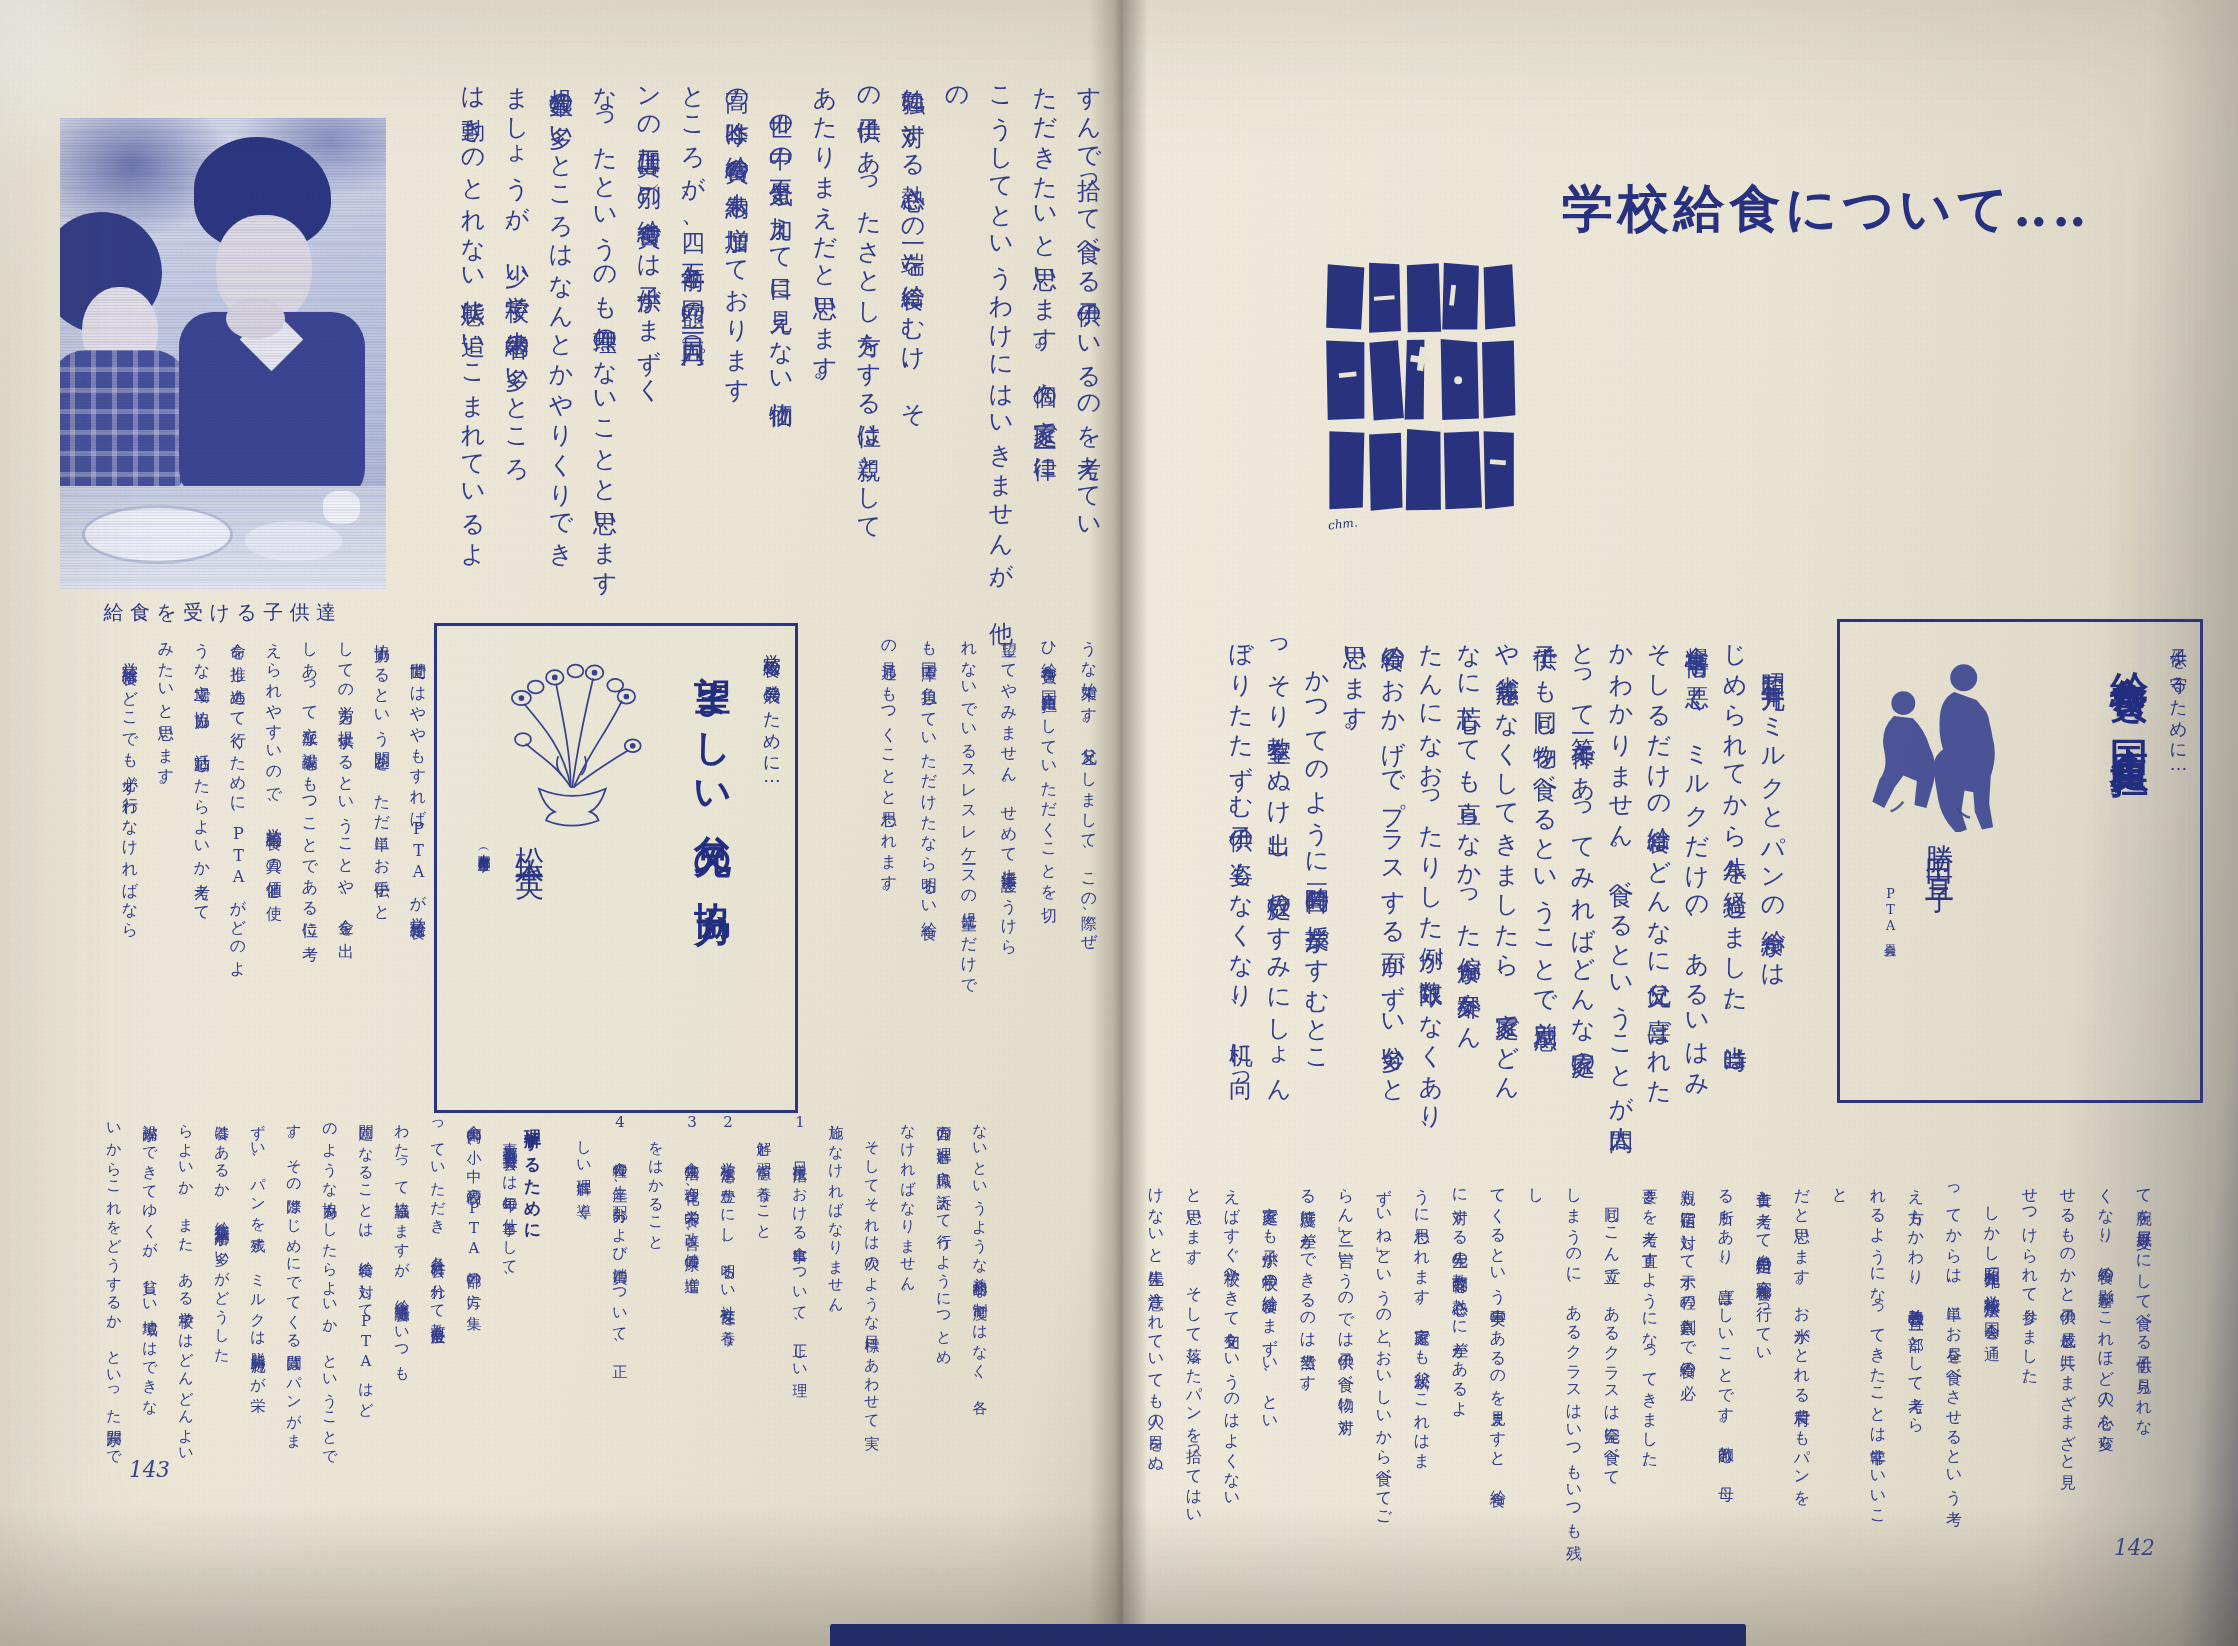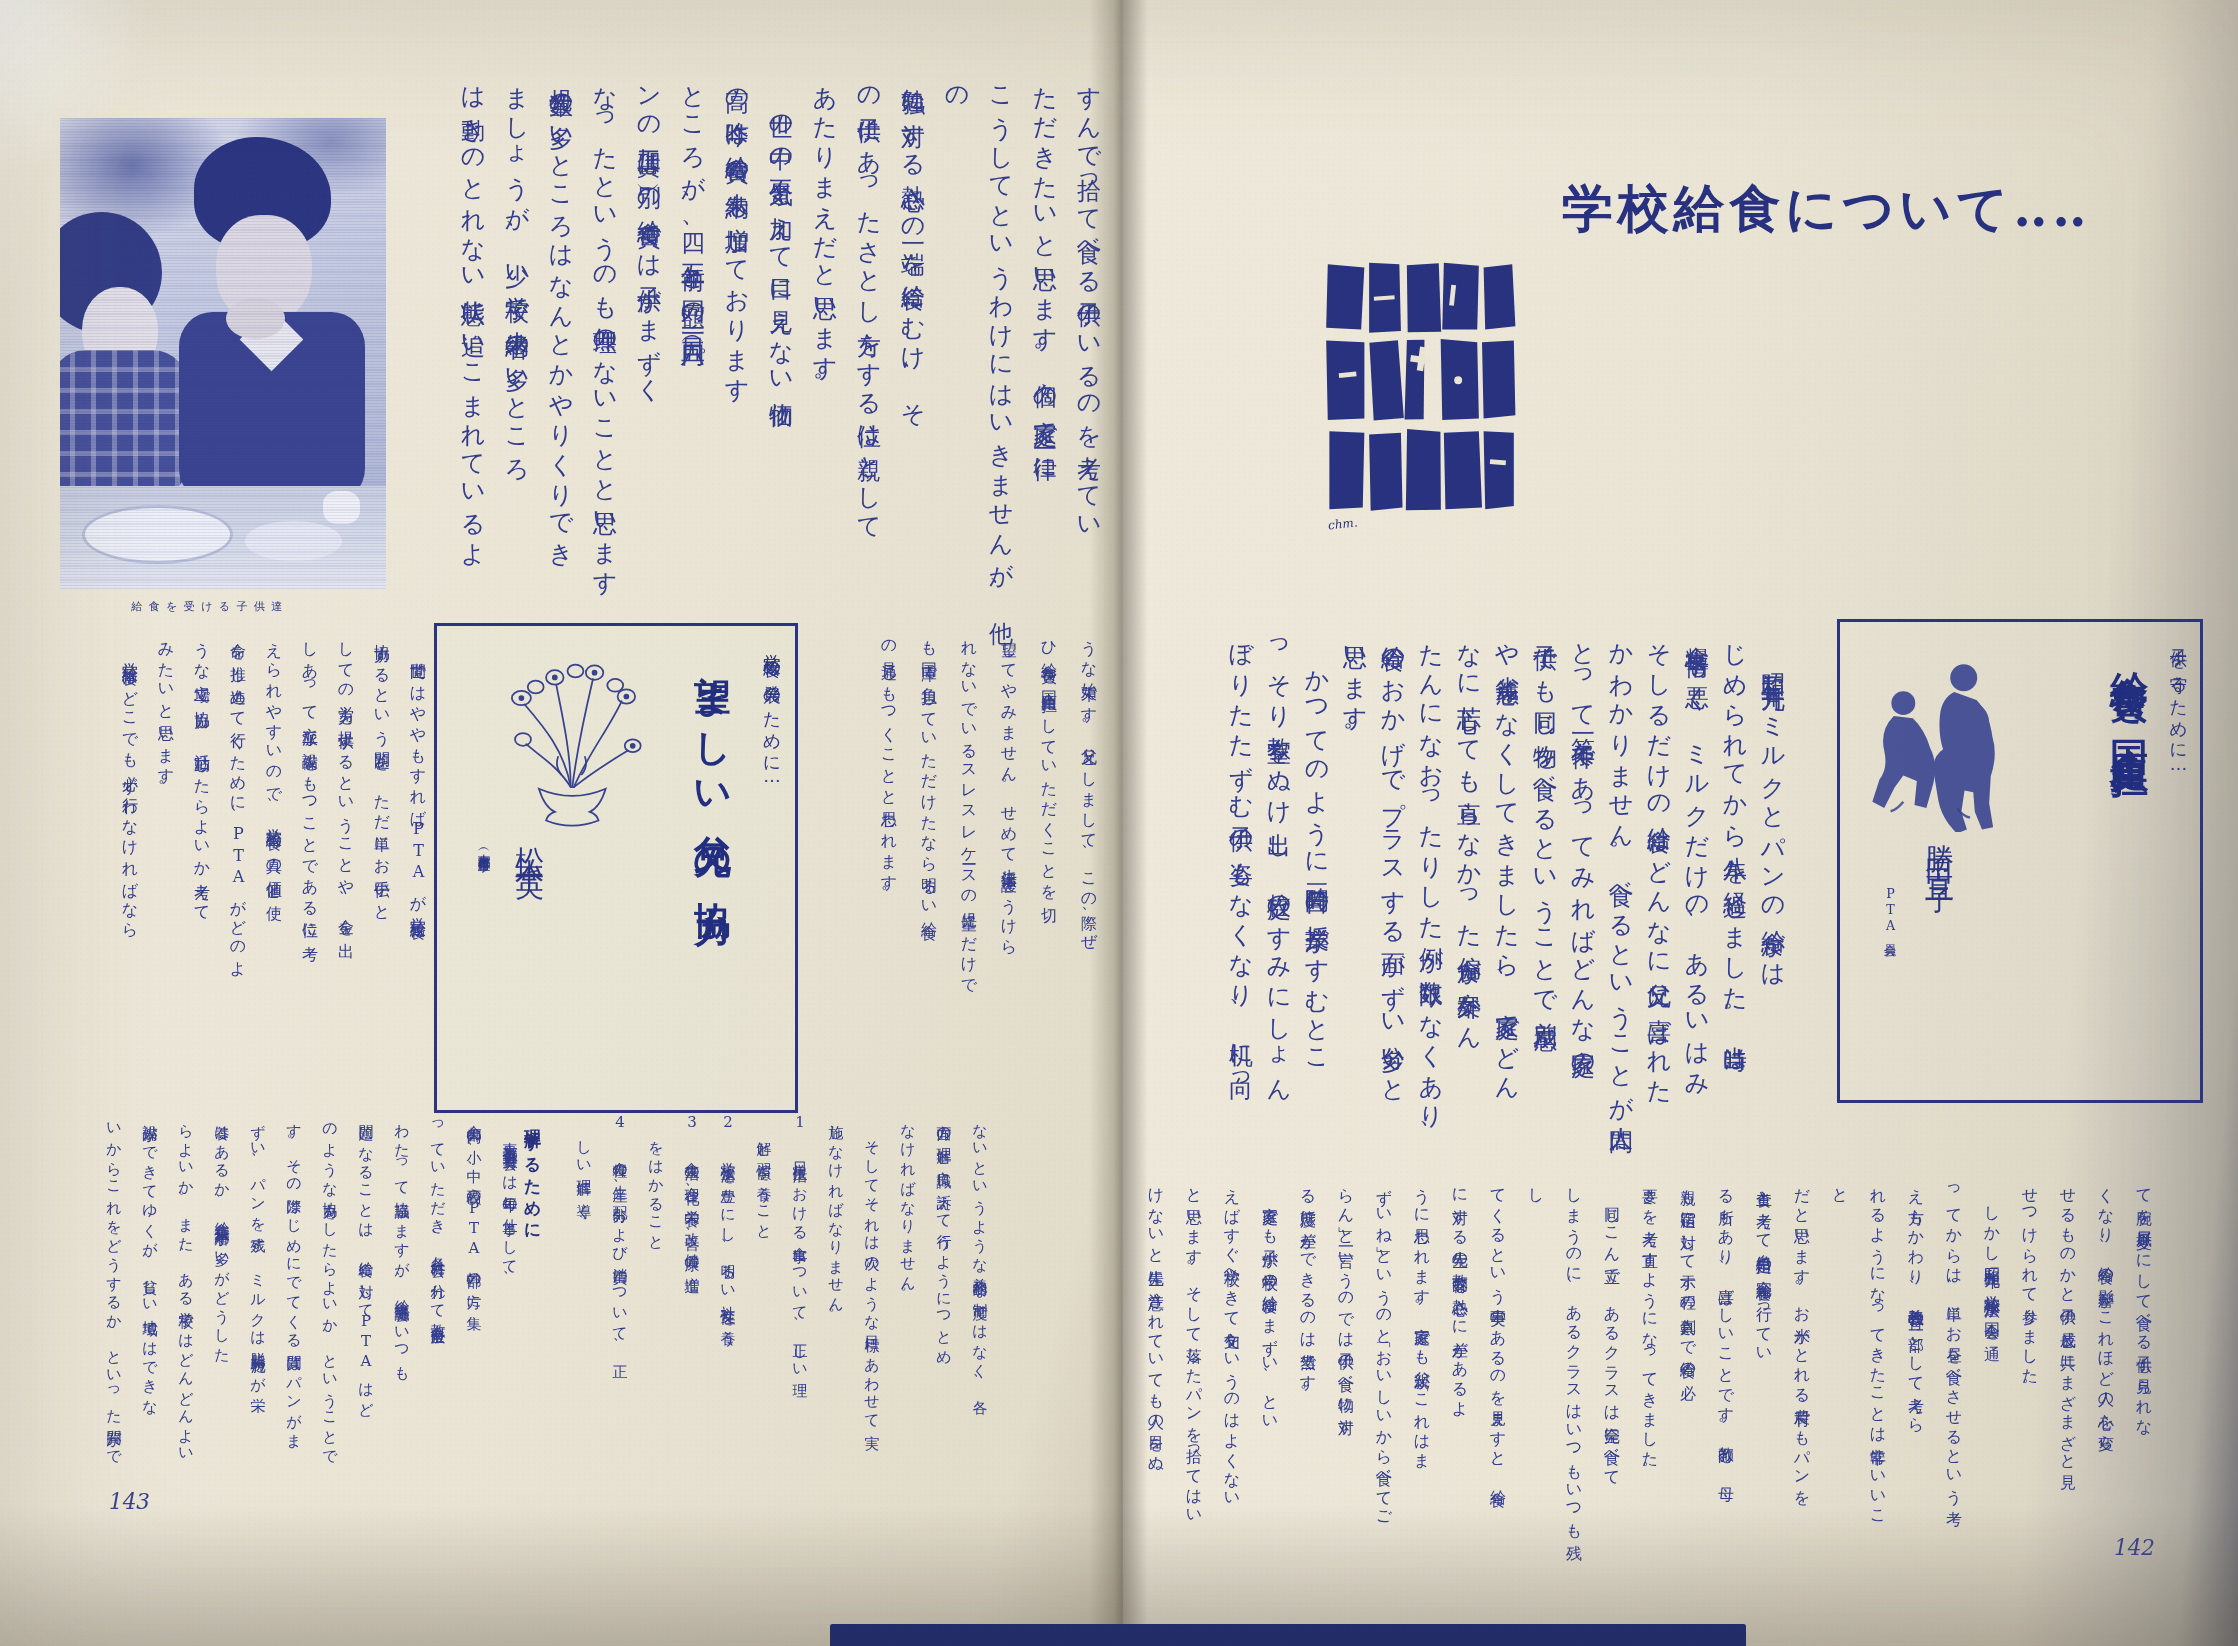--- a/index.html
+++ b/index.html
@@ -81,25 +81,25 @@
   .ph-body-r{left:119px;top:194px;width:186px;height:191px;border-radius:18%;background:#3a4490;}
   .ph-collar{left:189px;top:199px;width:45px;height:45px;background:#e8e6ee;transform:rotate(45deg);}
   .ph-table{left:0;top:368px;width:326px;height:103px;
     background:linear-gradient(#c9cfe1,#e3e6f0);}
   .ph-plate1{left:22px;top:387px;width:145px;height:53px;border-radius:50%;
     background:#eef0f7;border:3.2px solid #b9c0d8;}
   .ph-plate2{left:185px;top:403px;width:97px;height:40px;border-radius:50%;background:#e6e9f3;}
   .ph-cup{left:263px;top:373px;width:37px;height:33px;border-radius:40%;background:#f0f1f7;}
   .photo::after{content:"";position:absolute;inset:0;
     background:repeating-linear-gradient(0deg,rgba(42,52,128,.10) 0 1.2px,transparent 1.2px 2.8px);}
-  .caption{position:absolute;left:47px;top:599px;width:326px;text-align:center;
-    font-size:11px;letter-spacing:6.4px;color:#2c3686;}
+  .caption{position:absolute;left:60px;top:599px;width:326px;text-align:center;
+    font-size:20px;letter-spacing:6.4px;color:#2c3686;}
 
   .pagenum{position:absolute;font-size:21.5px;font-style:italic;color:#39428e;}
-  .pn-143{left:109px;top:1457px;margin-top:32px;}
+  .pn-143{left:129px;top:1457px;}
   .pn-142{left:2114px;top:1535px;}
   .signature{position:absolute;left:1328px;top:517px;font-size:12px;font-style:italic;
     color:#2a3480;transform:rotate(-6deg);}
 </style>
 </head>
 <body>
 
 <div class="spread">
 
   <div class="page page-left"></div>

